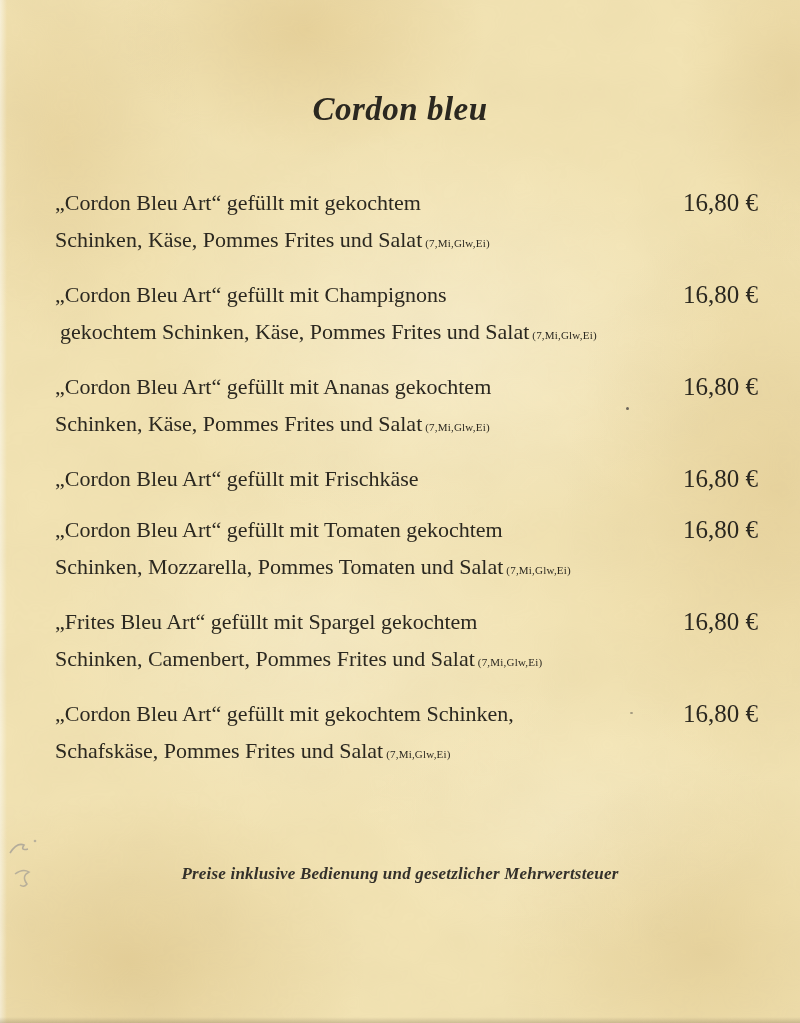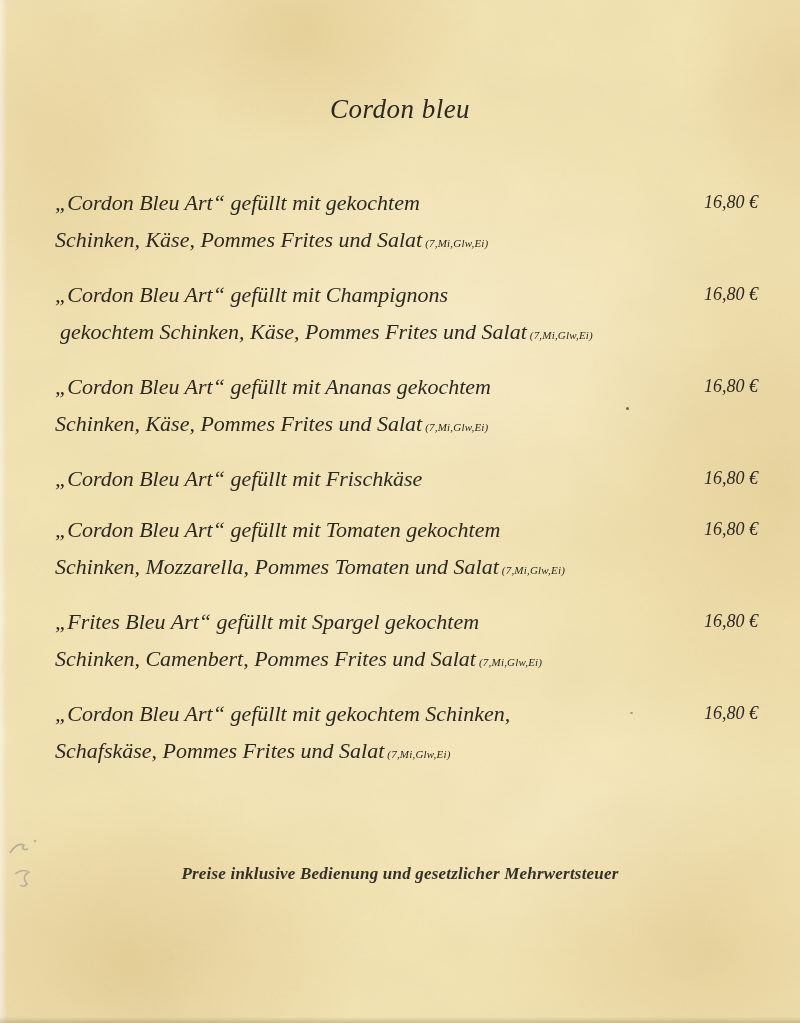--- a/index.html
+++ b/index.html
@@ -22,34 +22,34 @@
       radial-gradient(ellipse 340px 240px at 16% 94%, rgba(198,163,94,0.32),  rgba(198,163,94,0) 70%),
       radial-gradient(ellipse 300px 260px at 88% 93%, rgba(204,170,100,0.28), rgba(204,170,100,0) 70%),
       radial-gradient(ellipse 420px 300px at 55% 33%, rgba(252,245,220,0.55), rgba(252,245,220,0) 70%),
       radial-gradient(ellipse 380px 280px at 40% 63%, rgba(250,242,214,0.45), rgba(250,242,214,0) 70%),
       radial-gradient(ellipse 300px 200px at 70% 80%, rgba(250,242,214,0.35), rgba(250,242,214,0) 70%);
   }
   .texture{position:absolute;left:0;top:0;width:800px;height:1023px;z-index:0;pointer-events:none;}
   .content{position:relative;z-index:1;width:100%;height:100%;}
   .title{
     margin:0;padding-top:92px;text-align:center;
-    font-size:27px;line-height:34px;font-weight:400;font-style:italic;
+    font-size:33px;line-height:34px;font-weight:700;font-style:italic;
     letter-spacing:0.5px;
   }
   .items{margin-top:58px;padding:0 42px 0 55px;}
   .menu-item{
     display:flex;justify-content:space-between;align-items:flex-start;
     margin-bottom:14px;
-    font-style:italic;font-size:22px;line-height:37px;
+    font-size:22px;line-height:37px;
   }
   .item-text{max-width:640px;}
   .line1,.line2{white-space:nowrap;}
   .indent-sm{padding-left:5px;}
   .allergens{font-size:11px;letter-spacing:0.2px;margin-left:3px;}
-  .price{font-size:18px;line-height:37px;white-space:nowrap;}
+  .price{font-size:25px;line-height:37px;white-space:nowrap;}
   .footer{
     position:absolute;left:0;top:864px;width:100%;text-align:center;
     font-style:italic;font-weight:700;font-size:17px;color:#33302a;
     z-index:1;letter-spacing:0.2px;
   }
   .pencil-mark{position:absolute;z-index:1;}
   .mark1{left:8px;top:836px;}
   .mark2{left:13px;top:866px;}
   .speck{position:absolute;background:#6b655a;border-radius:50%;z-index:1;}
   .speck1{left:626px;top:407px;width:3px;height:3px;}

